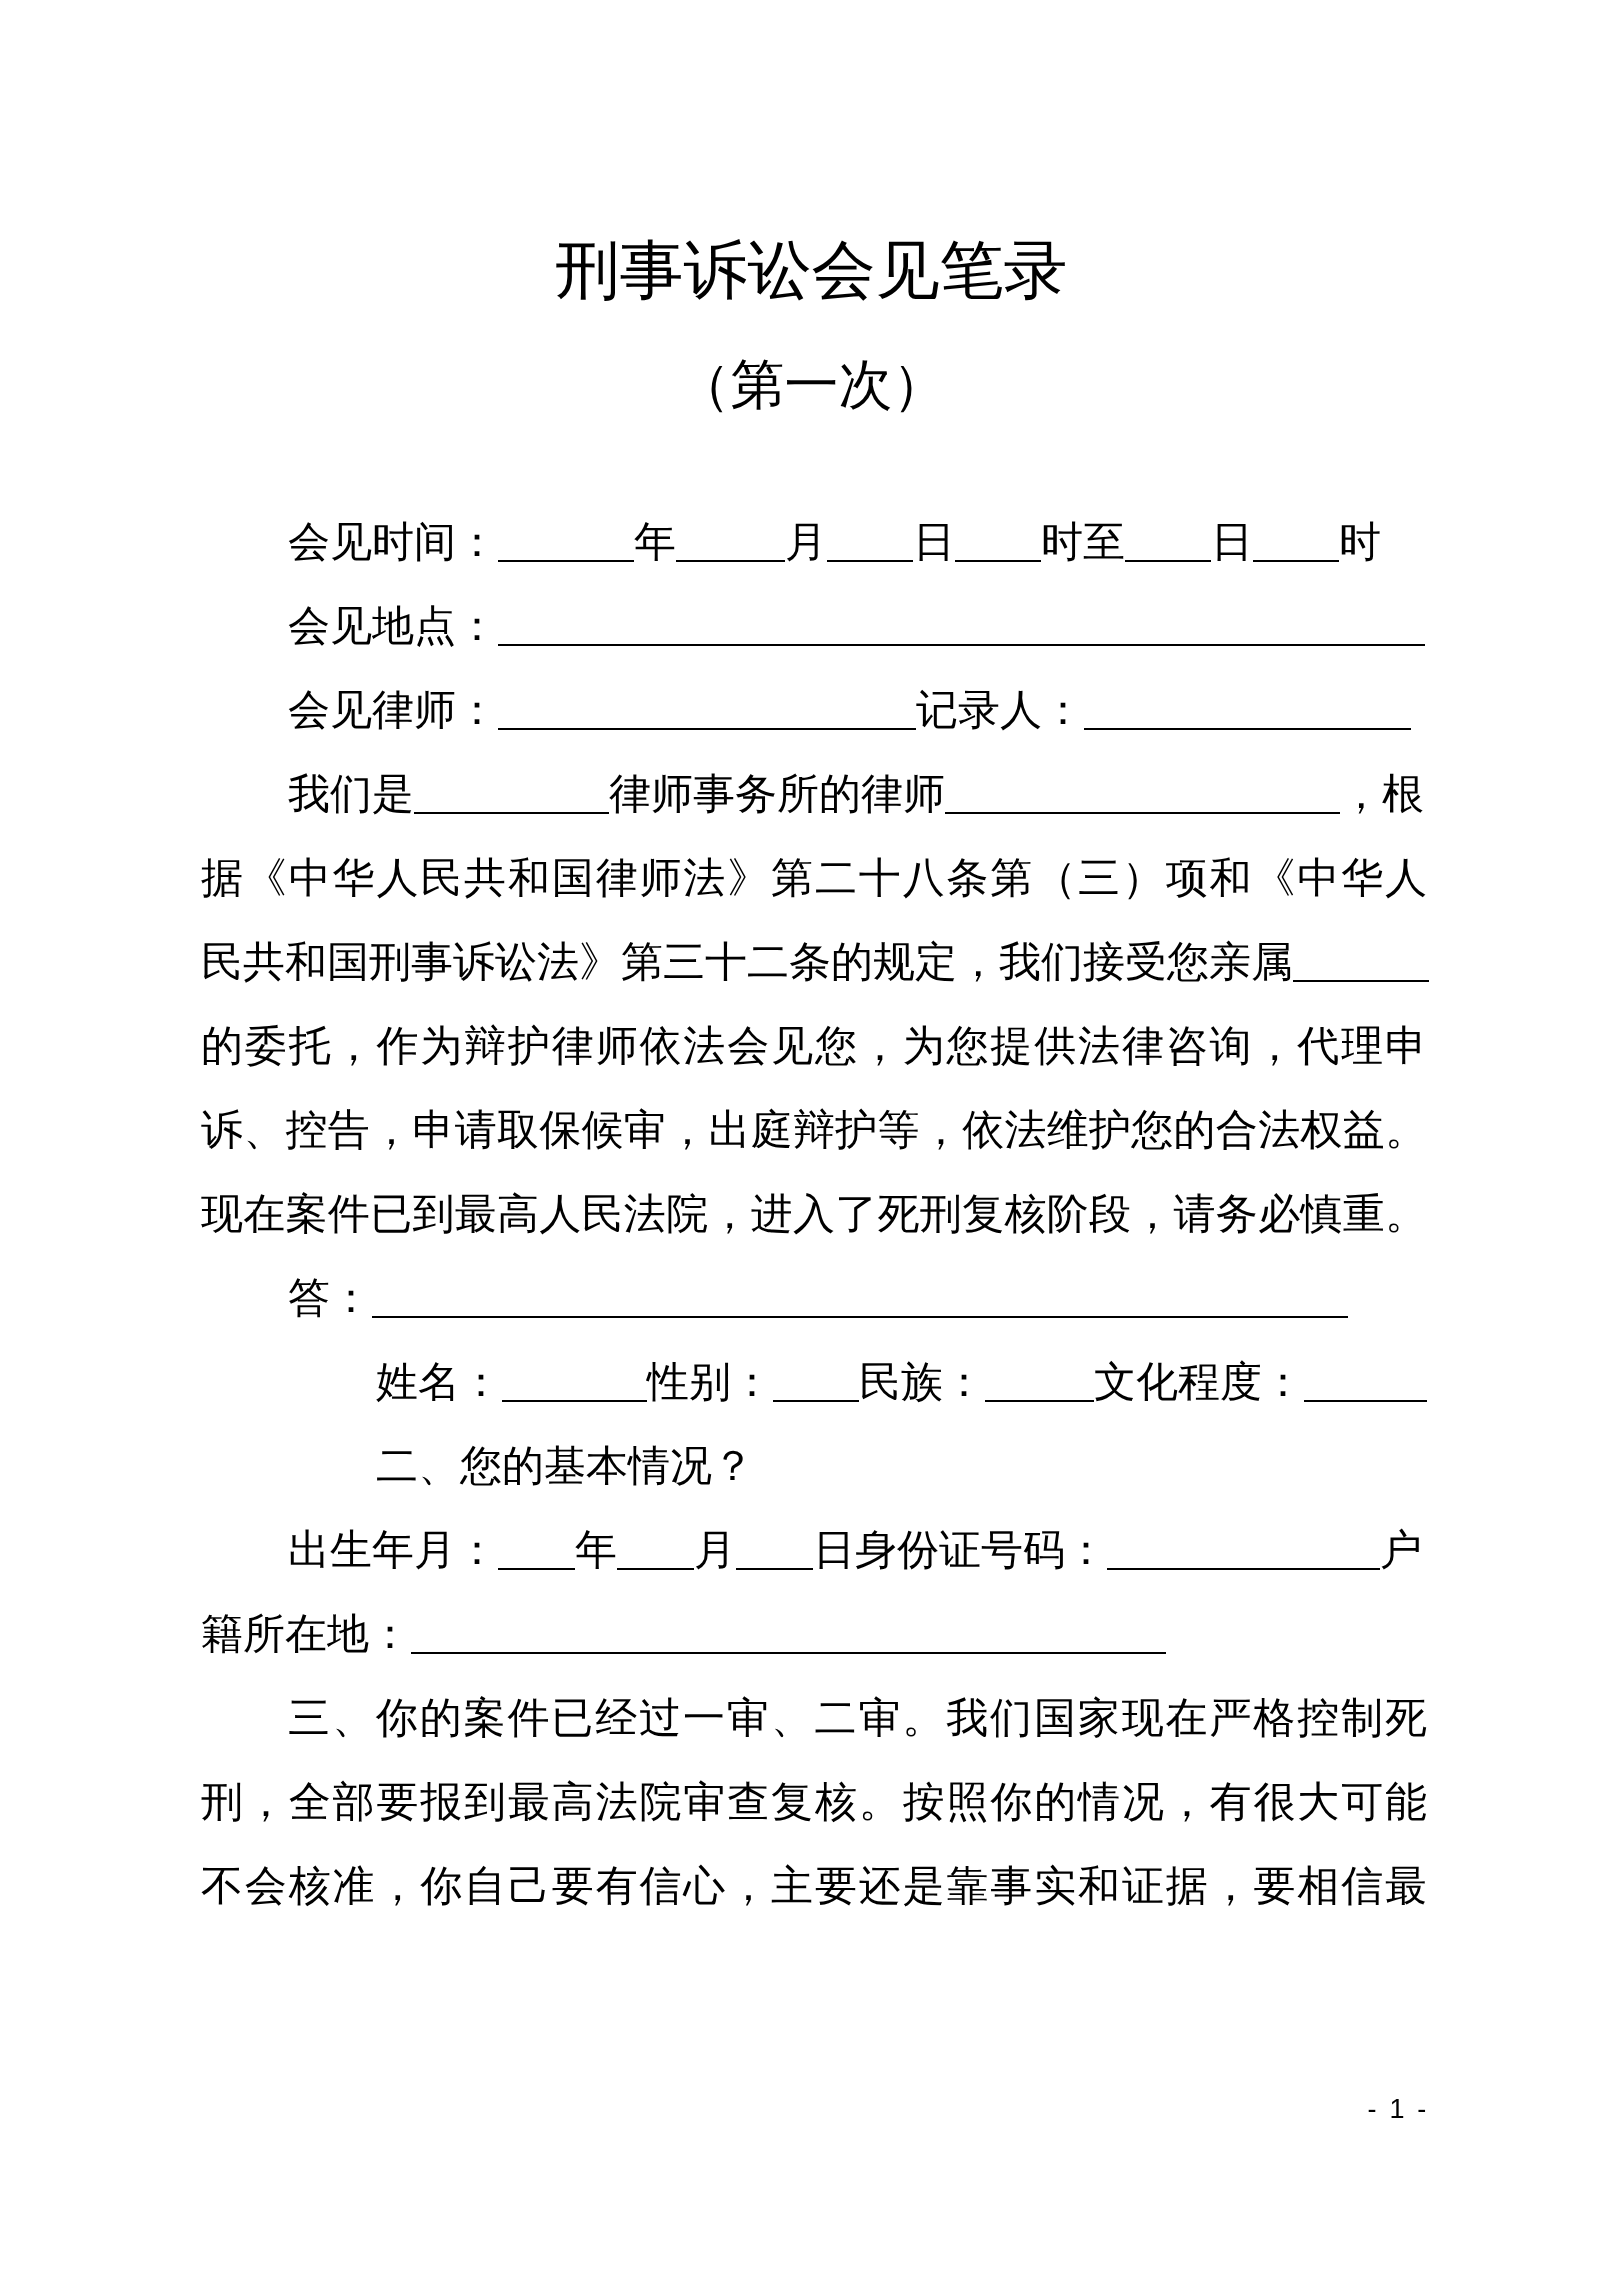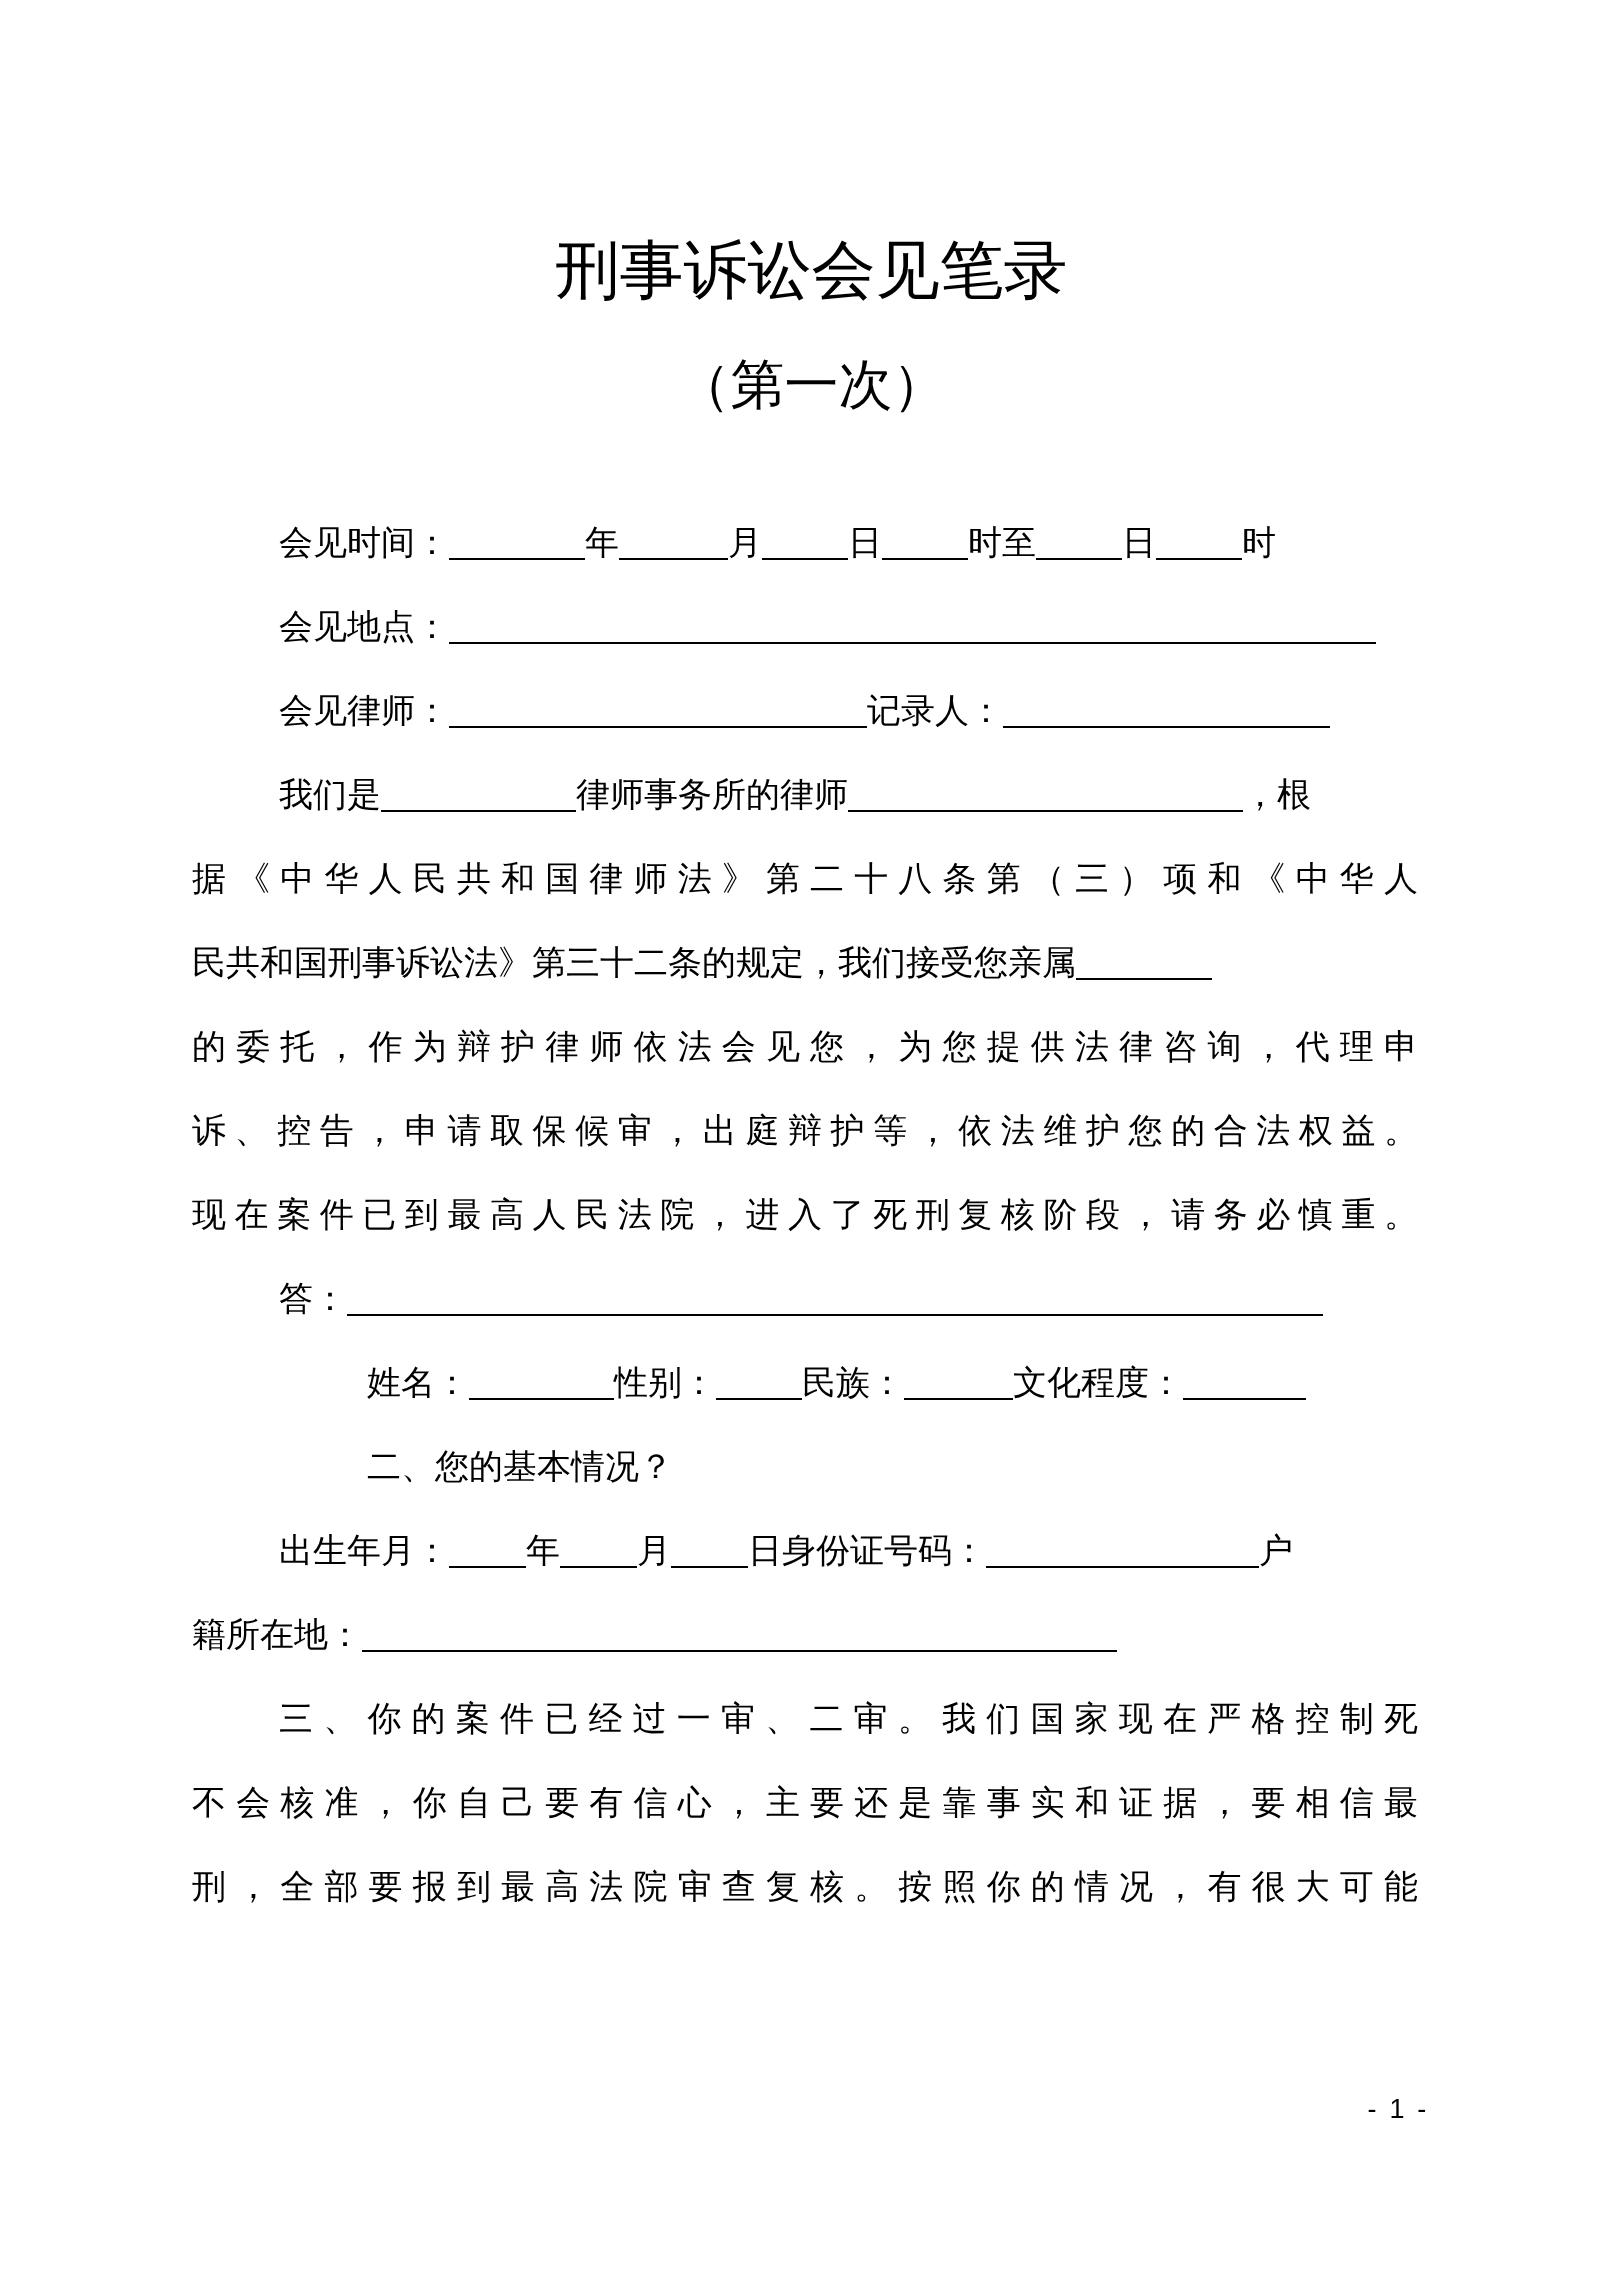--- a/index.html
+++ b/index.html
@@ -23,23 +23,23 @@
   }
   .subtitle {
     position: absolute;
     top: 353px; left: 0; width: 100%;
     text-align: center;
     font-size: 54px;
     line-height: 62px;
   }
   .content {
     position: absolute;
-    top: 500px; left: 192px;
+    top: 500px; left: 201px;
     width: 1226px;
-    font-size: 34px;
+    font-size: 42px;
     line-height: 84px;
   }
   .line { height: 84px; white-space: nowrap; }
   .jf   { height: 84px; white-space: normal; text-align: justify; text-align-last: justify; }
   .ind2 { text-indent: 87px; }
   .ind4 { text-indent: 175px; }
   .bl {
     display: inline-block;
     border-bottom: 2.7px solid #000000;
     height: 36px;
@@ -113,22 +113,22 @@
     <div class="line ind2">
       <span>出生年月：</span><span class="bl w85"></span><span>年</span><span class="bl w85"></span><span>月</span><span class="bl w85"></span><span>日身份证号码：</span><span class="bl w300"></span><span>户</span>
     </div>
 
     <div class="line">
       <span>籍所在地：</span><span class="bl w830"></span>
     </div>
 
     <div class="jf ind2">三、你的案件已经过一审、二审。我们国家现在严格控制死</div>
 
+    <div class="jf">刑，全部要报到最高法院审查复核。按照你的情况，有很大可能</div>
+
     <div class="jf">不会核准，你自己要有信心，主要还是靠事实和证据，要相信最</div>
-
-    <div class="jf">刑，全部要报到最高法院审查复核。按照你的情况，有很大可能</div>
 
   </div>
 
   <div class="pagenum">- 1 -</div>
 
 </div>
 
 
 </body></html>

